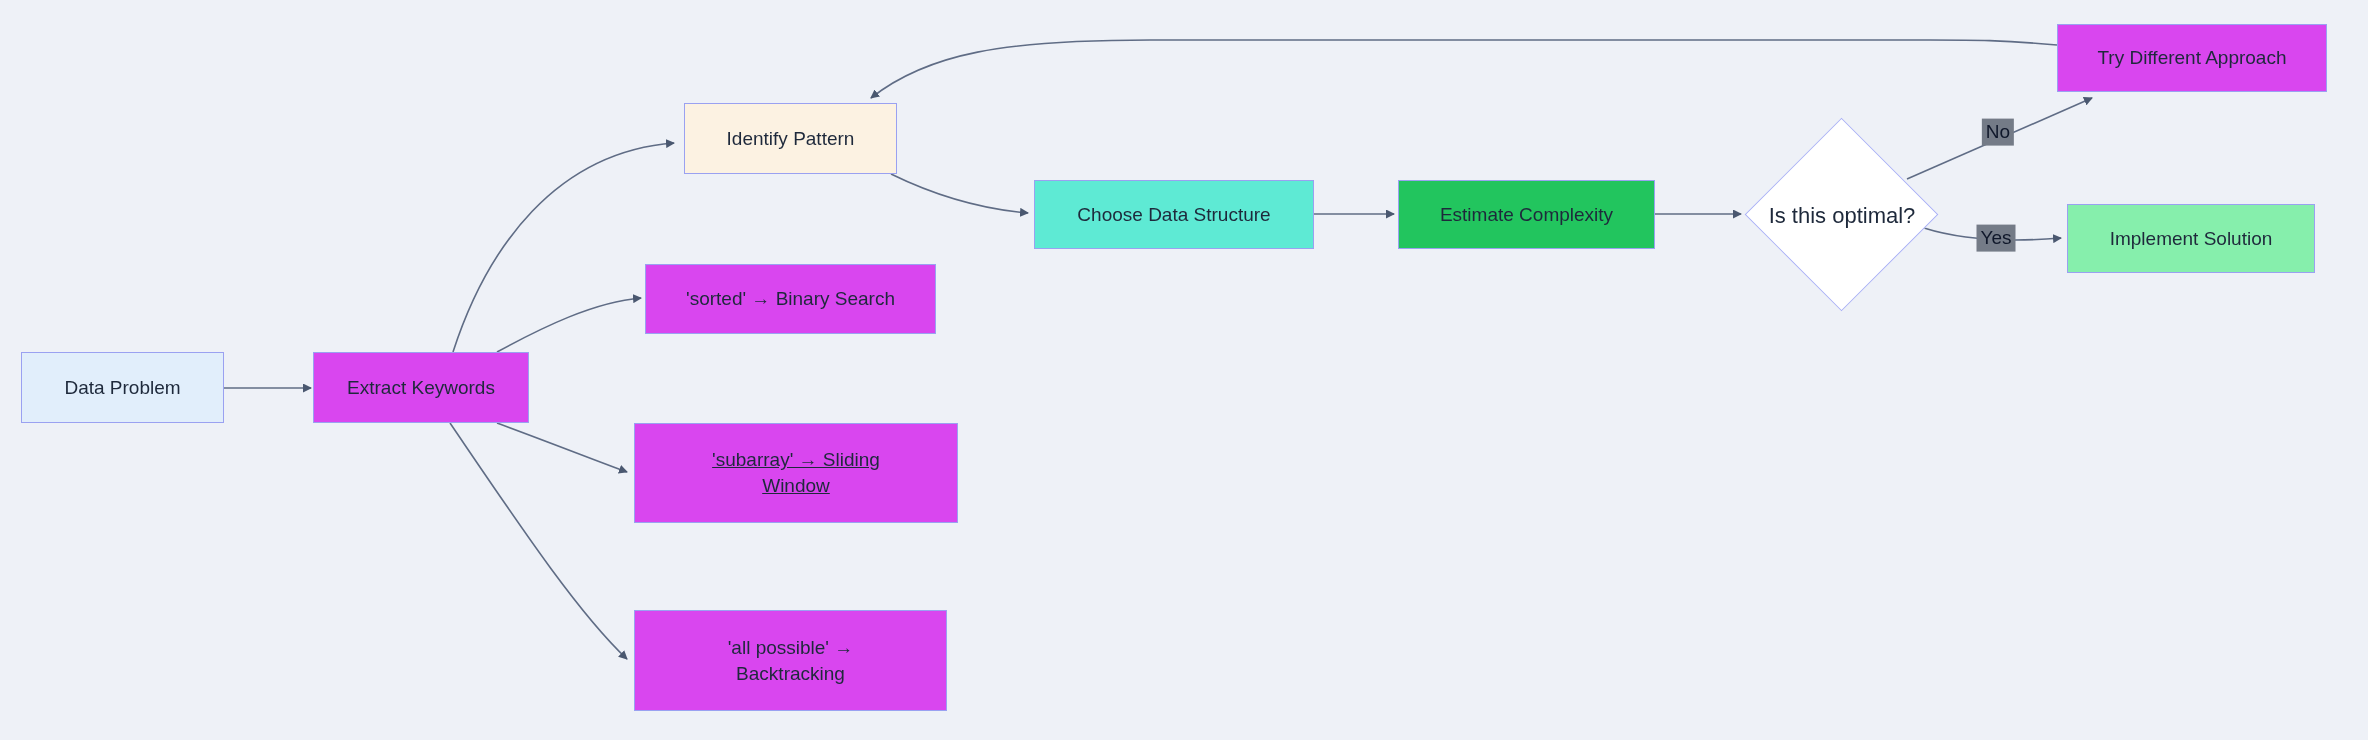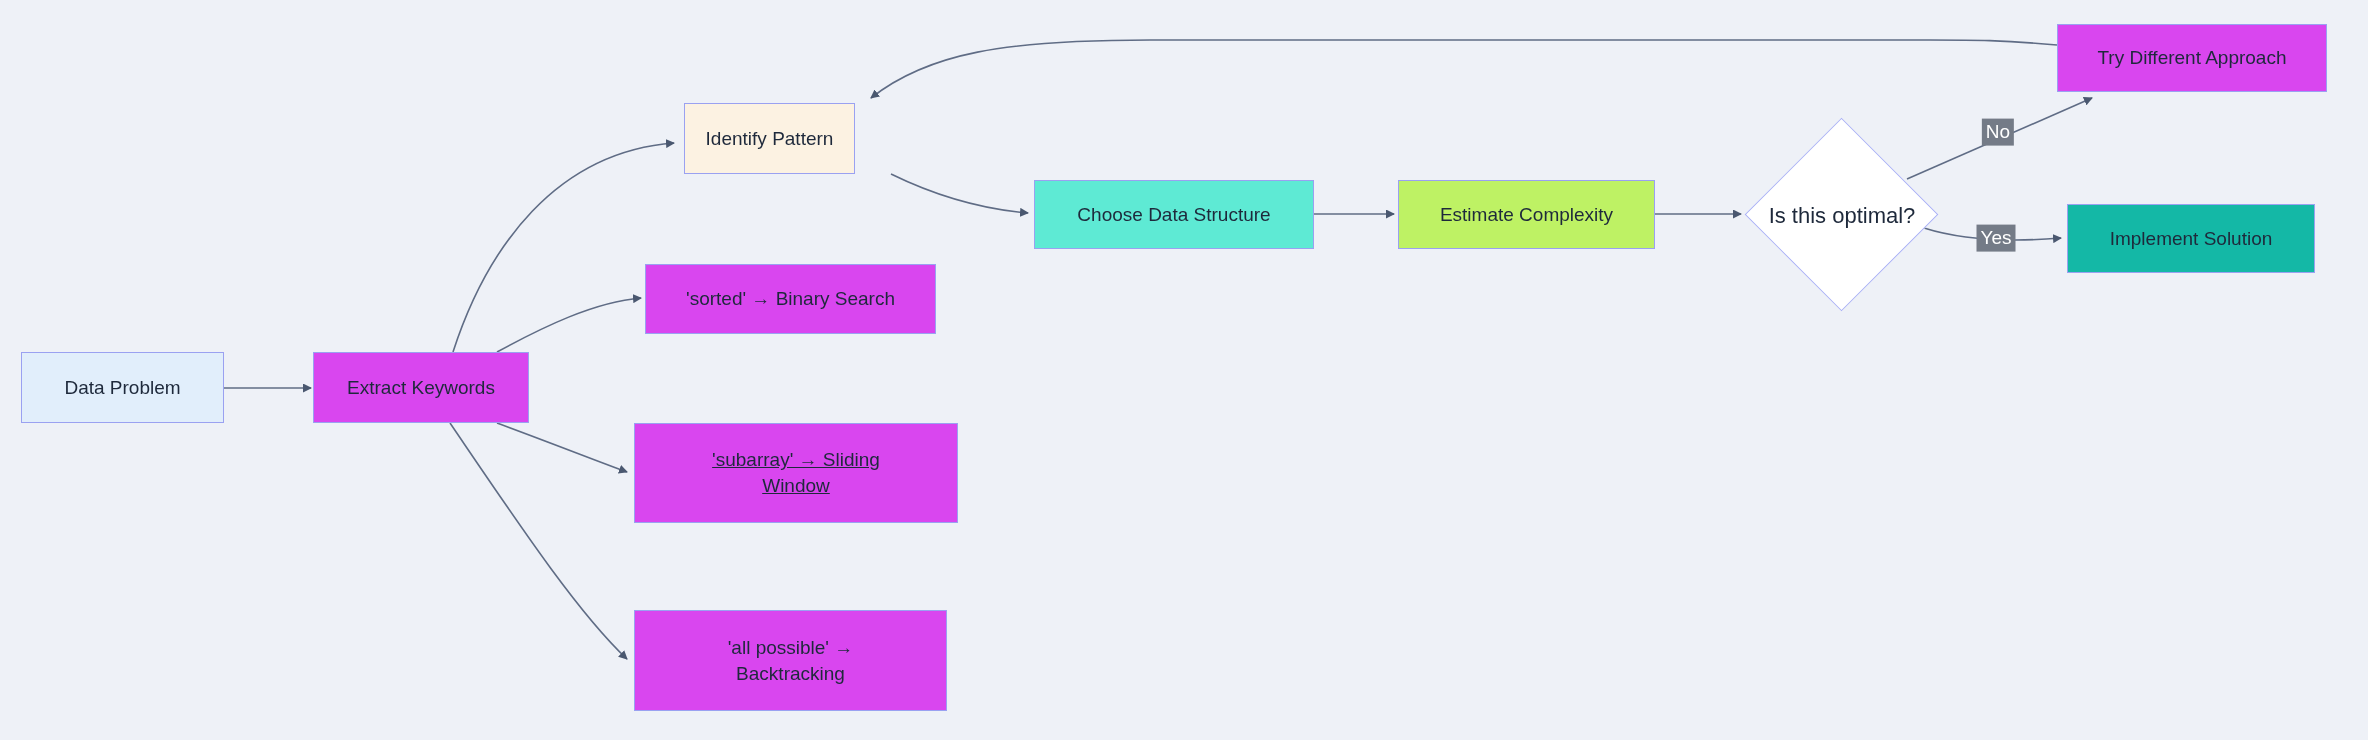--- a/index.html
+++ b/index.html
@@ -23,36 +23,36 @@
     border:1.5px solid var(--border);
     background:#d946ef;
     display:flex;align-items:center;justify-content:center;
     text-align:center;
     font-size:19px;line-height:1.35;
     color:var(--text);
   }
   .fill-blue{background:#e1eefb;}
   .fill-cream{background:#fcf2e2;}
   .fill-pink{background:#5eead4;text-align:right;}
-  .fill-violet{background:#bef264;}
-  .fill-green{background:#14b8a6;}
+  .fill-violet{background:#22c55e;}
+  .fill-green{background:#86efac;}
   .label-wrap-sliding{max-width:205px;}
   .label-wrap-backtracking{max-width:175px;}
   .diamond{
     position:absolute;left:1773px;top:146px;width:137px;height:137px;
     transform:rotate(45deg);
     background:#ffffff;border:1.5px solid #a9b0f5;
   }
   .diamond-label{
     position:absolute;left:1742px;top:203px;width:200px;
     text-align:center;font-size:22px;color:var(--text);
   }
   .edge-chip{
     position:absolute;transform:translate(-50%,-50%);
-    background:var(--chipbg);color:#ffffff;
+    background:var(--chipbg);color:#0f172a;
     font-size:19px;line-height:1.2;padding:2px 4px;
   }
   .chip-no{left:1998px;top:132px;}
   .chip-yes{left:1996px;top:238px;}
 </style>
 </head>
 <body>
 
 <div class="canvas">
 
@@ -78,21 +78,21 @@
   </svg>
 
   <div class="node fill-blue" style="left:21px;top:352px;width:203px;height:71px;">
     <span>Data Problem</span>
   </div>
 
   <div class="node" style="left:313px;top:352px;width:216px;height:71px;">
     <span>Extract Keywords</span>
   </div>
 
-  <div class="node fill-cream" style="left:684px;top:103px;width:171px;height:71px;">
+  <div class="node fill-cream" style="left:684px;top:103px;width:213px;height:71px;">
     <span>Identify Pattern</span>
   </div>
 
   <div class="node" style="left:645px;top:264px;width:291px;height:70px;">
     <span>'sorted' → Binary Search</span>
   </div>
 
   <div class="node" style="left:634px;top:423px;width:324px;height:100px;text-decoration:underline;">
     <span class="label-wrap-sliding">'subarray' → Sliding Window</span>
   </div>

